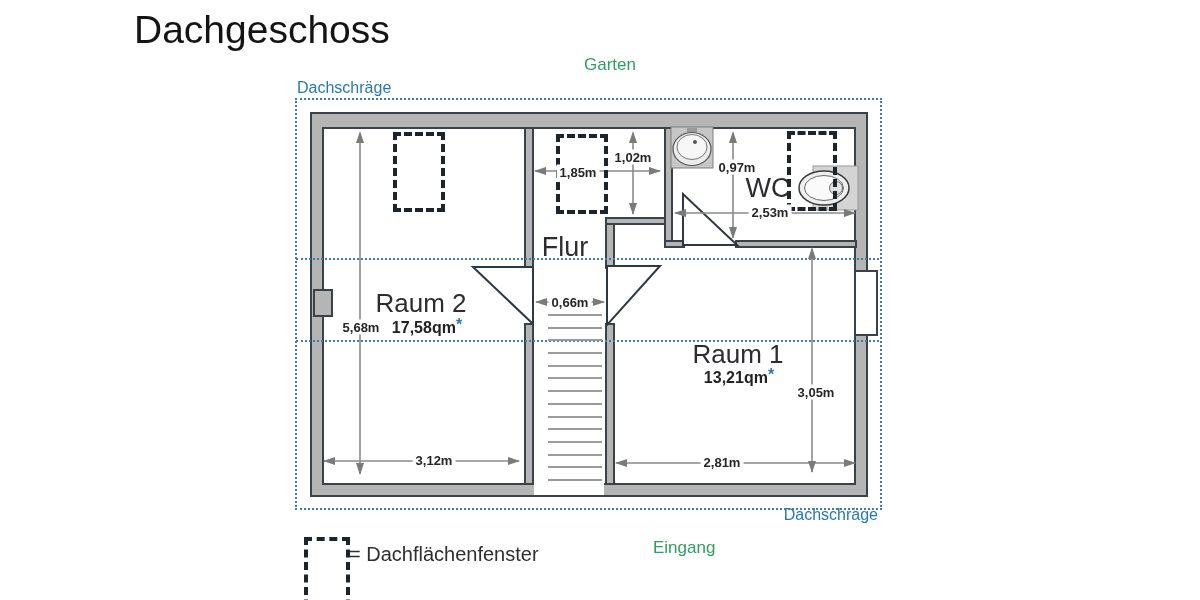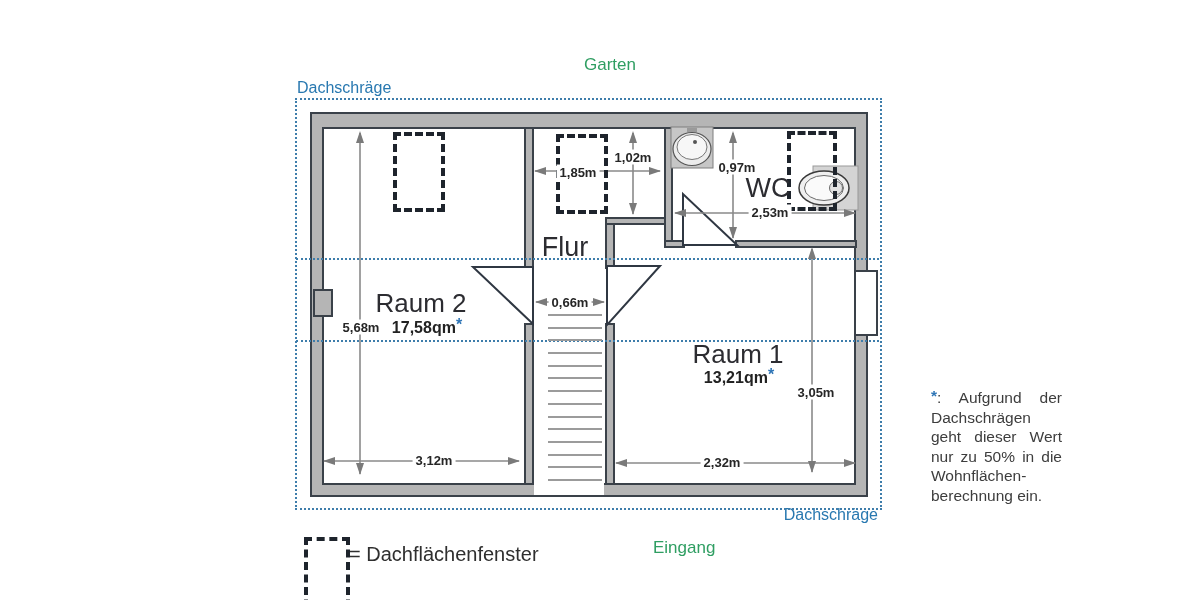--- a/index.html
+++ b/index.html
@@ -49,20 +49,21 @@
   
   .note{left:931px;top:388px;width:131px;font-size:15.5px;line-height:19.6px;color:#3d3d3d;}
   .note .just{text-align:justify;text-align-last:justify;}
   .note .star{top:-2px;}
 </style>
 </head>
 <body>
 
 <div id="canvas">
 
+  <div class="abs title">Dachgeschoss</div>
 
   <div class="abs green-label" style="left:584px;top:55px;">Garten</div>
   <div class="abs green-label" style="left:627px;top:538px;margin-left:26px;">Eingang</div>
   <div class="abs blue-label" style="left:297px;top:79px;">Dachschräge</div>
   <div class="abs blue-label" style="right:322px;top:506px;">Dachschräge</div>
 
   <div class="abs roof-rect"></div>
   <div class="abs roof-line" style="left:296px;top:258px;width:583px;"></div>
   <div class="abs roof-line" style="left:296px;top:340px;width:583px;"></div>
 
@@ -179,28 +180,20 @@
   <div class="abs area-label" style="left:427px;top:328px;"><span>17,58qm</span><span class="star">*</span></div>
   <div class="abs area-label" style="left:739px;top:378px;"><span>13,21qm</span><span class="star">*</span></div>
 
   <div class="abs dim" style="left:361px;top:327px;">5,68m</div>
   <div class="abs dim" style="left:434px;top:460px;">3,12m</div>
   <div class="abs dim" style="left:578px;top:172px;">1,85m</div>
   <div class="abs dim" style="left:633px;top:157px;">1,02m</div>
   <div class="abs dim" style="left:737px;top:167px;">0,97m</div>
   <div class="abs dim" style="left:770px;top:212px;">2,53m</div>
   <div class="abs dim" style="left:570px;top:302px;">0,66m</div>
-  <div class="abs dim" style="left:722px;top:462px;">2,32m</div>
+  <div class="abs dim" style="left:722px;top:462px;">2,81m</div>
   <div class="abs dim" style="left:816px;top:392px;">3,05m</div>
 
   <div class="abs legend-box"></div>
   <div class="abs legend-text">= Dachflächenfenster</div>
 
-  <div class="abs note">
-    <div class="just"><span class="star">*</span><span>:  Aufgrund der</span></div>
-    <div>Dachschrägen</div>
-    <div class="just">geht dieser Wert</div>
-    <div class="just">nur zu 50% in die</div>
-    <div>Wohnflächen-</div>
-    <div>berechnung ein.</div>
-  </div>
 
 </div>
 
 </body></html>

